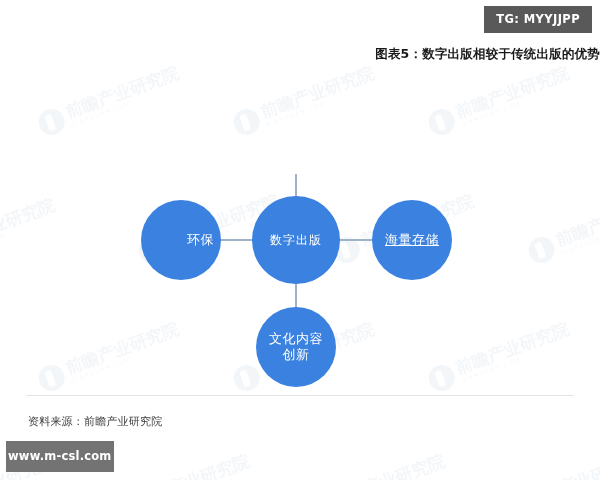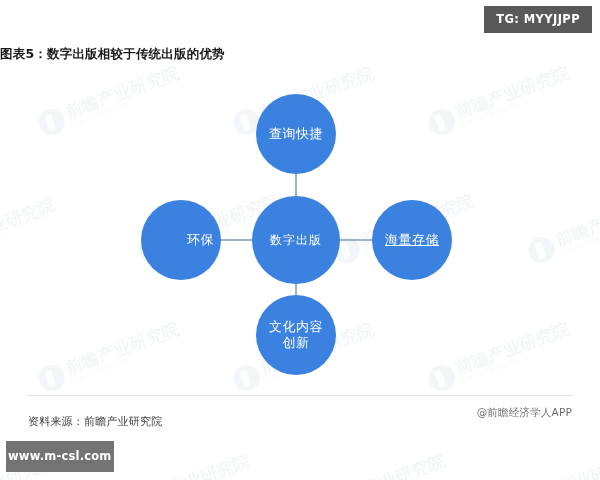--- a/index.html
+++ b/index.html
@@ -74,21 +74,21 @@
     position: absolute;
     inset: 0;
     z-index: 2;
   }
 
   #chart-title {
     position: absolute;
     left: 0;
     right: 0;
     top: 46px;
-    text-align: left;
+    text-align: right;
     font-size: 12.5px;
     font-weight: bold;
     color: #1a1a1a;
     letter-spacing: 0.2px;
   }
 
   
   #diagram {
     position: absolute;
     left: 0;
@@ -127,21 +127,21 @@
     top: 196px;
   }
   #node-center .node-label {
     font-size: 12px;
     line-height: 1.22;
     letter-spacing: 1px;
     width: 62px;
   }
   #node-top    { width: 80px; height: 80px; left: 256px; top:  94px; }
   #node-right  { width: 80px; height: 80px; left: 372px; top: 200px; text-decoration: underline; }
-  #node-bottom { width: 80px; height: 80px; left: 256px; top: 295px; }
+  #node-bottom { width: 80px; height: 80px; left: 256px; top: 307px; }
   #node-left   { width: 80px; height: 80px; left: 141px; top: 200px; text-align: right; }
 
   #conn-top    { left: 295px; top: 174px; width: 2px;  height: 24px; }
   #conn-bottom { left: 295px; top: 283px; width: 2px;  height: 26px; }
   #conn-left   { left: 219px; top: 239px; width: 34px; height: 2px; }
   #conn-right  { left: 339px; top: 239px; width: 34px; height: 2px; }
 
   
   #footer-divider {
     position: absolute;
@@ -309,23 +309,20 @@
 
   <div id="chart-title">图表5：数字出版相较于传统出版的优势</div>
 
   <div id="diagram">
 
     <div class="connector" id="conn-top"></div>
     <div class="connector" id="conn-right"></div>
     <div class="connector" id="conn-bottom"></div>
     <div class="connector" id="conn-left"></div>
 
-    <div class="node" id="node-top">
-      <span class="node-label">查询快捷</span>
-    </div>
 
     <div class="node" id="node-right">
       <span class="node-label">海量存储</span>
     </div>
 
     <div class="node" id="node-bottom">
       <span class="node-label">文化内容创新</span>
     </div>
 
     <div class="node" id="node-left">
@@ -335,19 +332,18 @@
     <div class="node" id="node-center">
       <span class="node-label">数字出版</span>
     </div>
 
   </div>
 
   <div id="footer-divider"></div>
 
   <div id="source-note">资料来源：前瞻产业研究院</div>
 
-  <div id="app-credit">@前瞻经济学人APP</div>
 
 </div>
 
 <div id="tg-badge">TG: MYYJJPP</div>
 
 <div id="site-badge">www.m-csl.com</div>
 
 </body></html>

